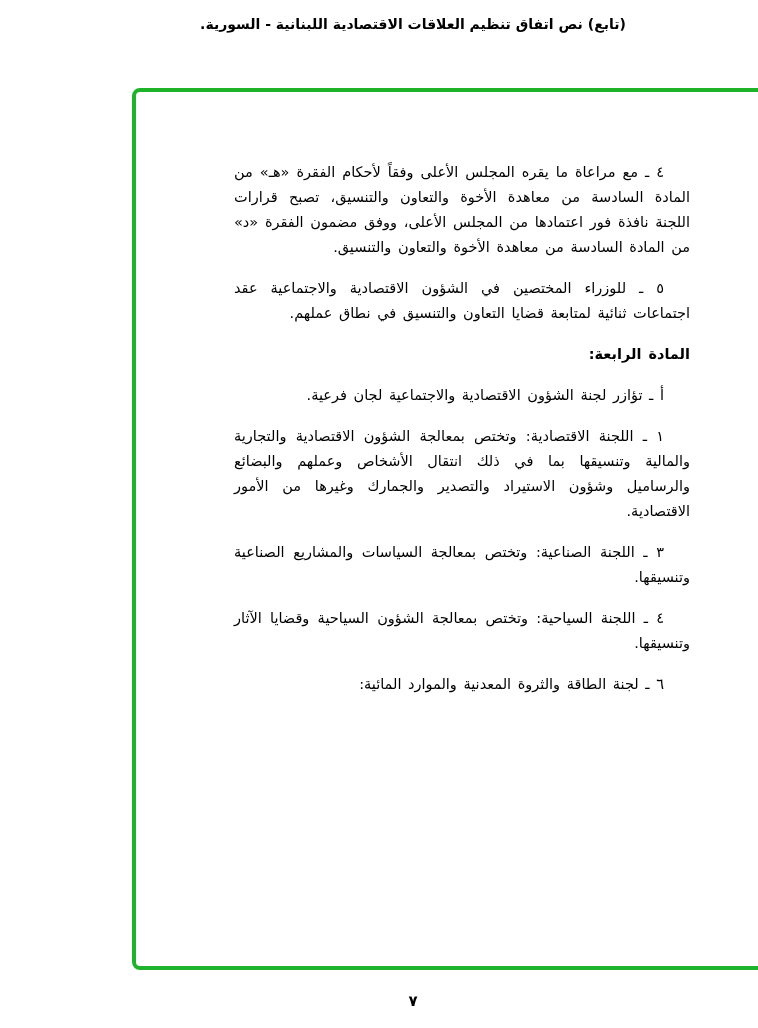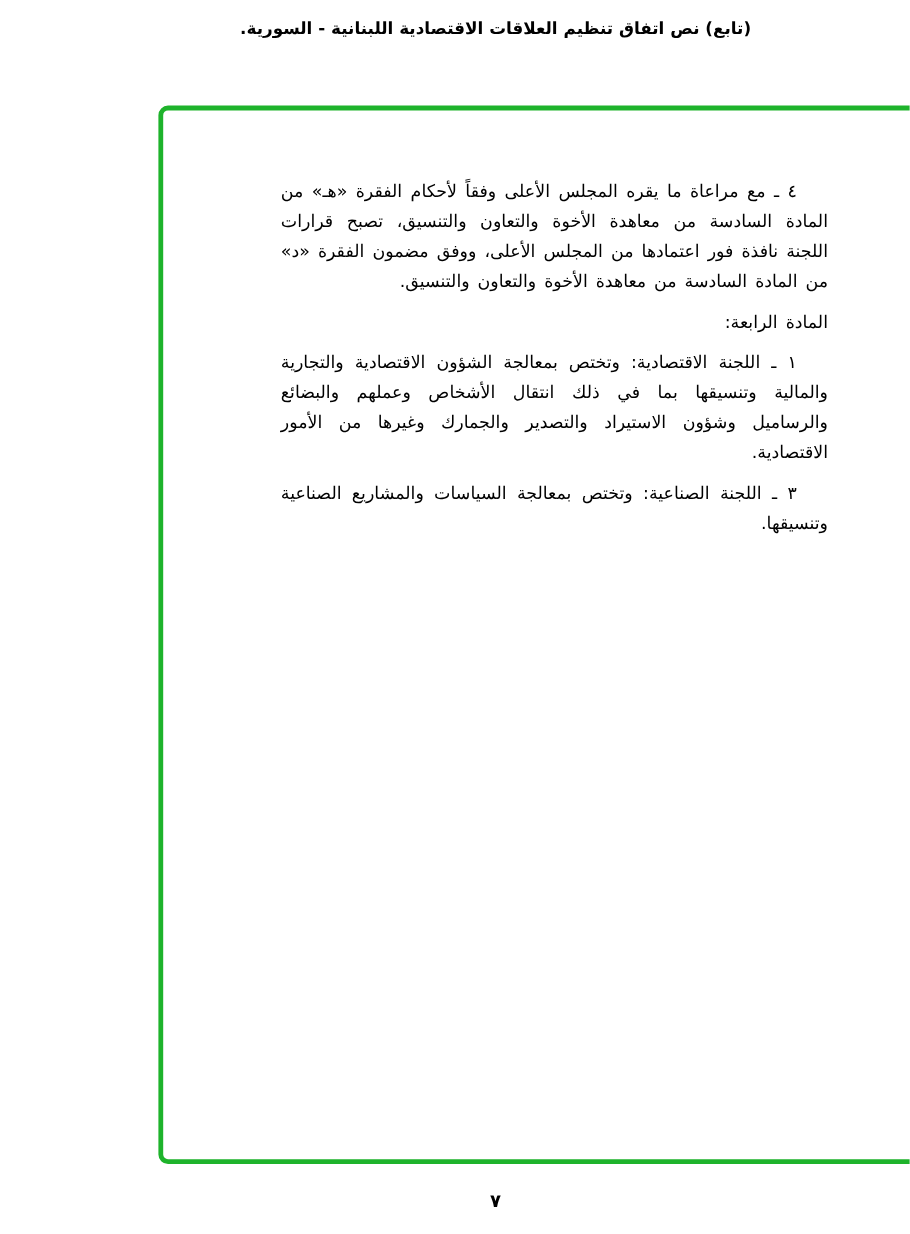--- a/index.html
+++ b/index.html
@@ -45,26 +45,26 @@
     position: absolute;
     top: 52px;
     right: 74px;
     width: 456px;
     font-size: 14.5px;
     line-height: 25px;
     text-align: justify;
     direction: rtl;
   }
   .text-col p {
-    margin: 4px 0 9px 0;
+    margin: 16px 0 9px 0;
     text-indent: 26px;
     word-spacing: 2px;
   }
   .text-col p.heading {
-    font-weight: normal;
+    font-weight: bold;
     text-indent: 0;
     margin-bottom: 9px;
   }
   .page-number {
     position: absolute;
     bottom: 18px;
     left: 0;
     width: 100%;
     text-align: center;
     font-size: 15px;
@@ -76,21 +76,25 @@
 
 <div class="page">
 
   <div class="header">
     <div class="doc-title">(تابع) نص اتفاق تنظيم العلاقات الاقتصادية اللبنانية - السورية.</div>
   </div>
 
   <div class="green-box">
     <div class="text-col">
       <p>٤ ـ مع مراعاة ما يقره المجلس الأعلى وفقاً لأحكام الفقرة «هـ» من المادة السادسة من معاهدة الأخوة والتعاون والتنسيق، تصبح قرارات اللجنة نافذة فور اعتمادها من المجلس الأعلى، ووفق مضمون الفقرة «د» من المادة السادسة من معاهدة الأخوة والتعاون والتنسيق.</p>
+      <p>٥ ـ للوزراء المختصين في الشؤون الاقتصادية والاجتماعية عقد اجتماعات ثنائية لمتابعة قضايا التعاون والتنسيق في نطاق عملهم.</p>
       <p class="heading">المادة الرابعة:</p>
+      <p>أ ـ تؤازر لجنة الشؤون الاقتصادية والاجتماعية لجان فرعية.</p>
       <p>١ ـ اللجنة الاقتصادية: وتختص بمعالجة الشؤون الاقتصادية والتجارية والمالية وتنسيقها بما في ذلك انتقال الأشخاص وعملهم والبضائع والرساميل وشؤون الاستيراد والتصدير والجمارك وغيرها من الأمور الاقتصادية.</p>
       <p>٣ ـ اللجنة الصناعية: وتختص بمعالجة السياسات والمشاريع الصناعية وتنسيقها.</p>
+      <p>٤ ـ اللجنة السياحية: وتختص بمعالجة الشؤون السياحية وقضايا الآثار وتنسيقها.</p>
+      <p>٦ ـ لجنة الطاقة والثروة المعدنية والموارد المائية:</p>
     </div>
   </div>
 
   <div class="page-number">٧</div>
 
 </div>
 
 </body></html>

